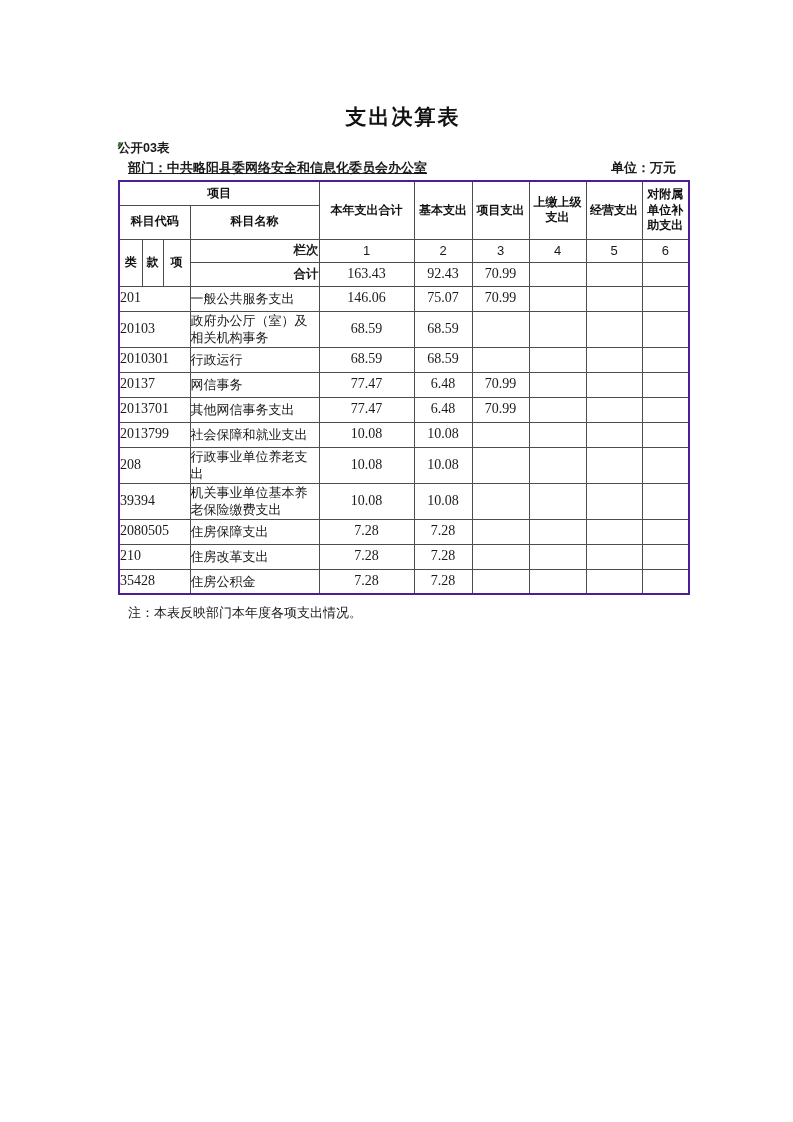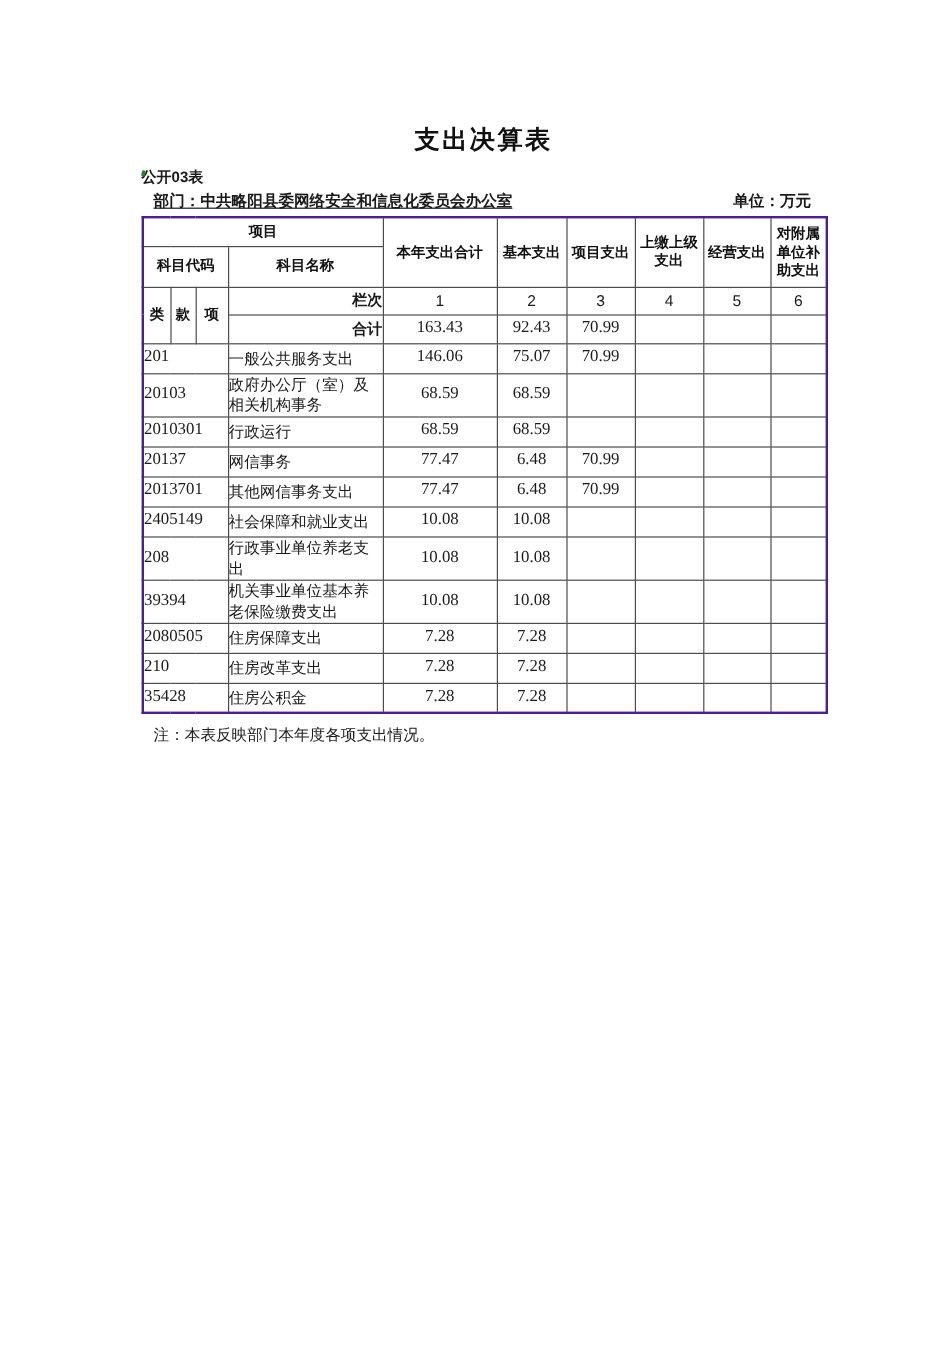--- a/index.html
+++ b/index.html
@@ -221,21 +221,21 @@
     <td class="name">其他网信事务支出</td>
     <td class="val">77.47</td>
     <td class="val">6.48</td>
     <td class="val">70.99</td>
     <td class="val"></td>
     <td class="val"></td>
     <td class="val"></td>
   </tr>
 
   <tr class="data-row">
-    <td class="code" colspan="3">2405149</td>
+    <td class="code" colspan="3">2013799</td>
     <td class="name">社会保障和就业支出</td>
     <td class="val">10.08</td>
     <td class="val">10.08</td>
     <td class="val"></td>
     <td class="val"></td>
     <td class="val"></td>
     <td class="val"></td>
   </tr>
 
   <tr class="data-row">

